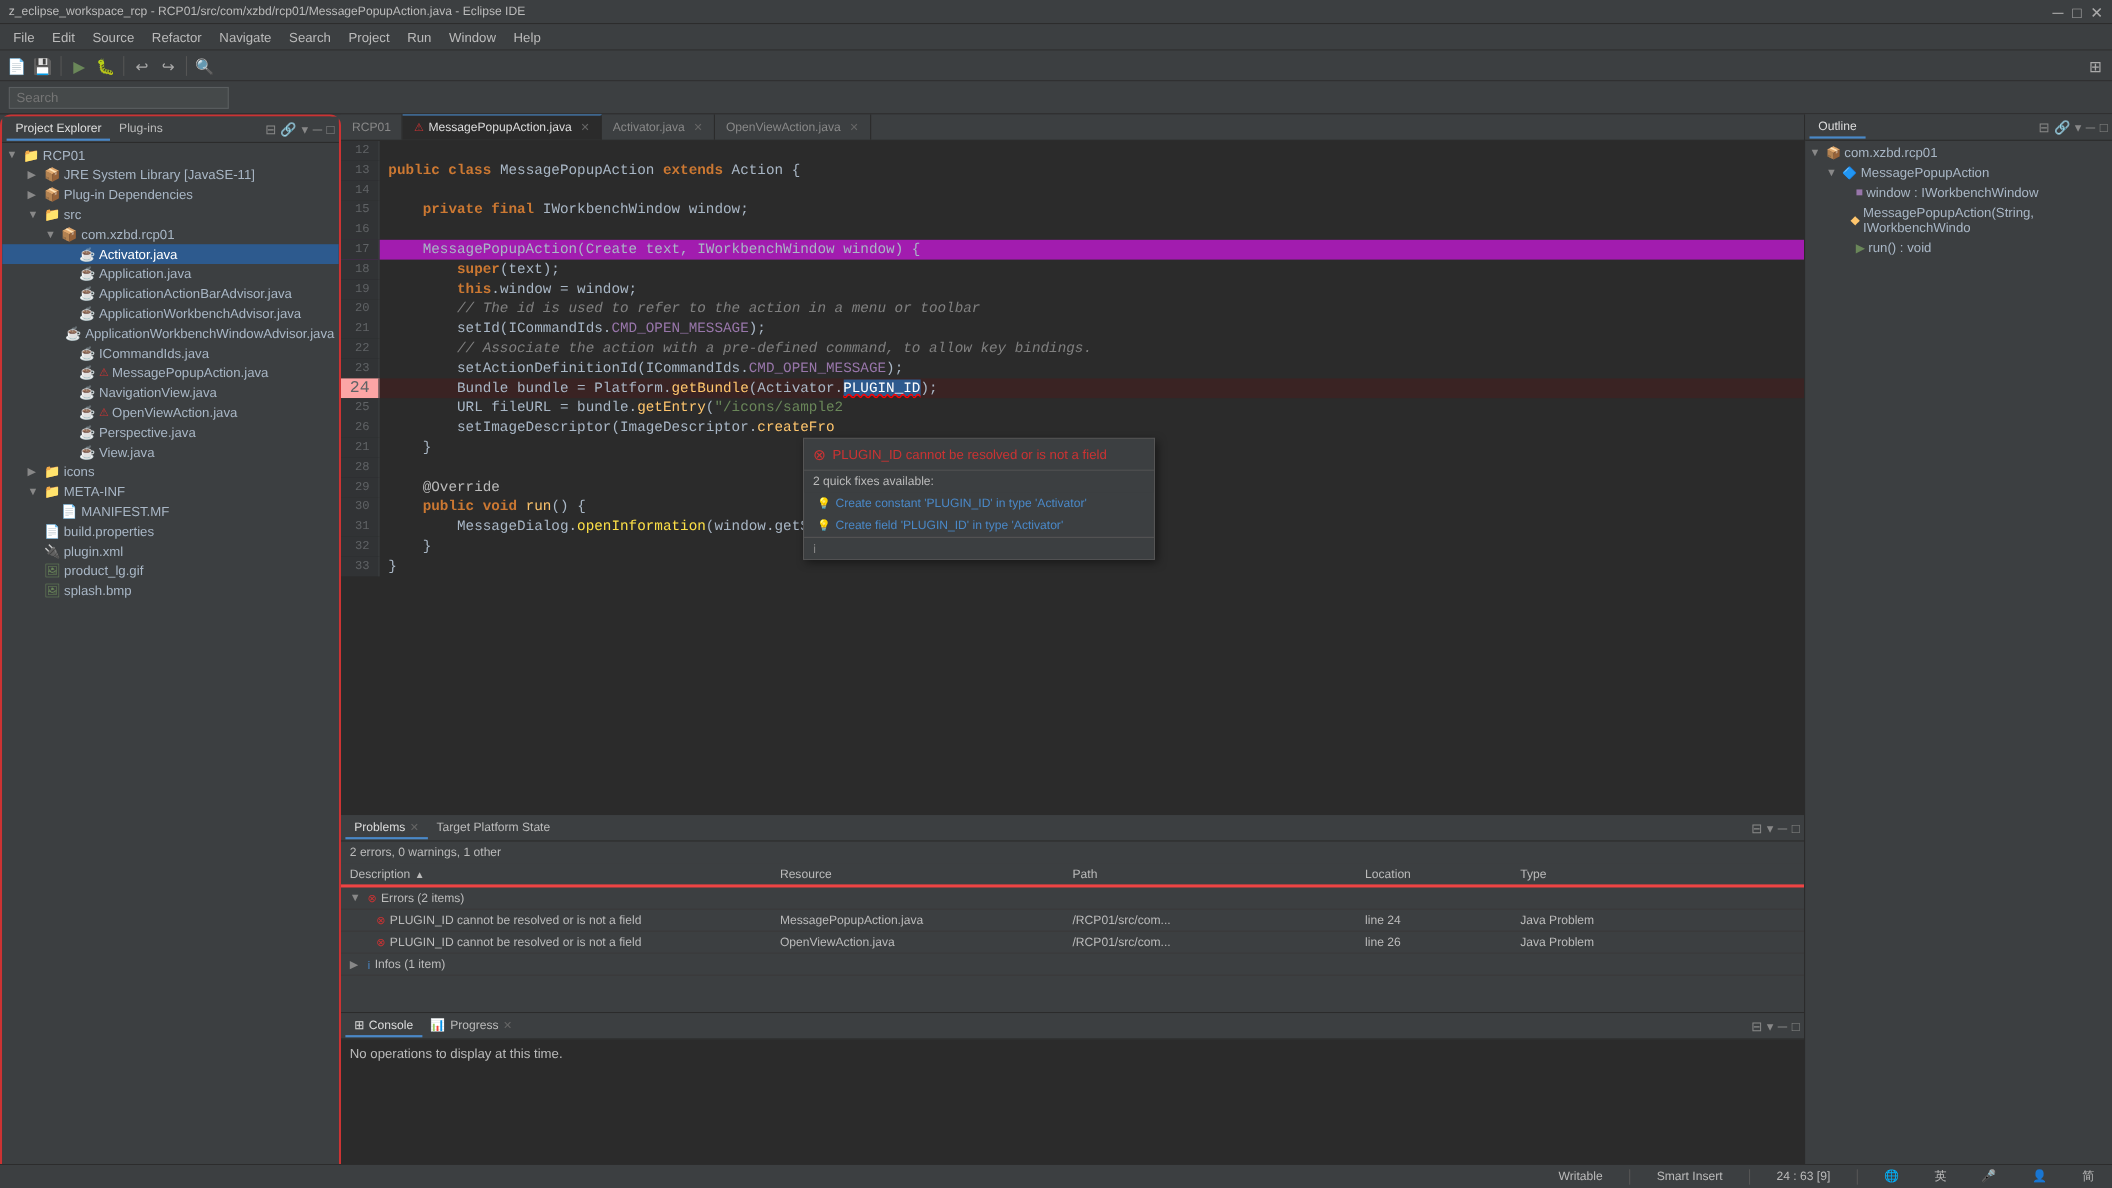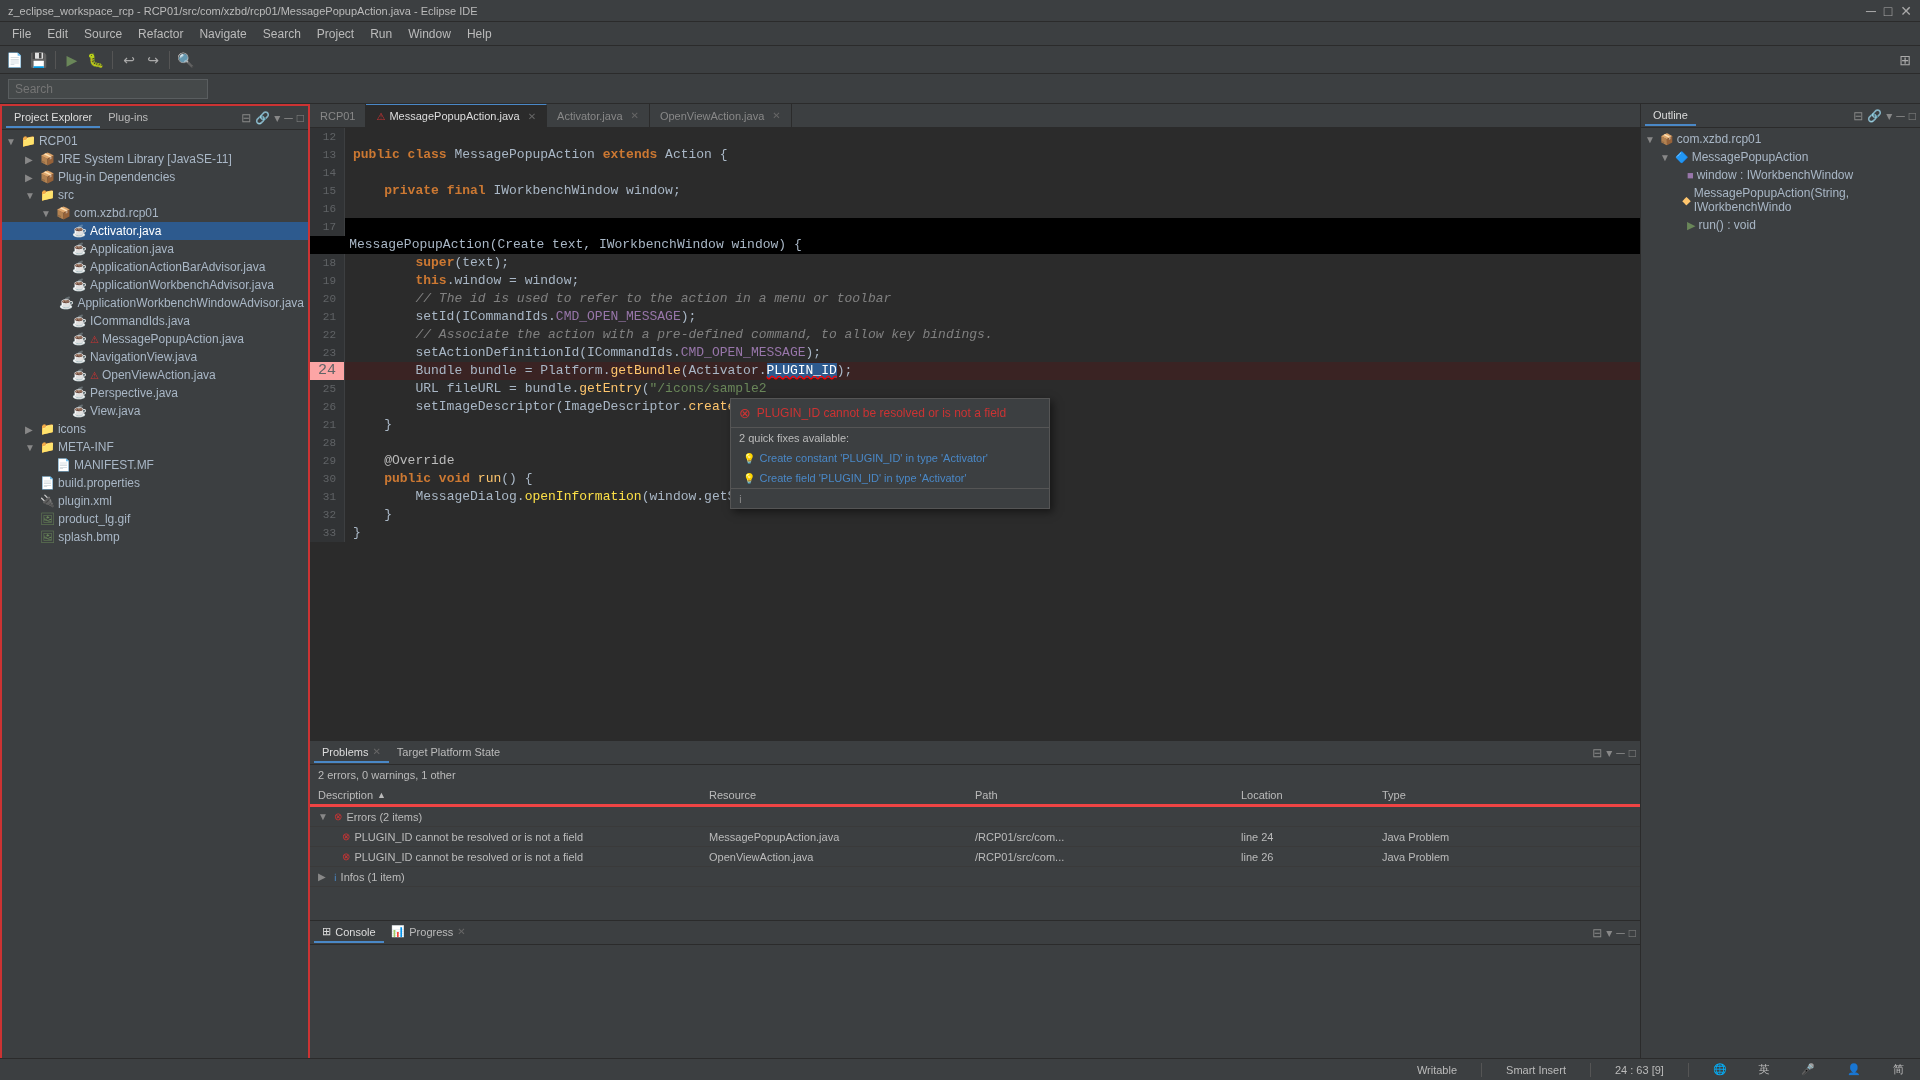--- a/index.html
+++ b/index.html
@@ -21,21 +21,21 @@
     .tb-separator { width: 1px; height: 18px; background: #555; margin: 0 3px; }
     
     
     #search-bar { background: #3c3f41; height: 30px; display: flex; align-items: center; padding: 0 8px; border-bottom: 1px solid #2b2b2b; }
     #search-input { background: #45494a; border: 1px solid #5a5e60; color: #bbb; padding: 2px 6px; font-size: 12px; width: 200px; height: 20px; }
     
     
     #main { display: flex; height: calc(1080px - 22px - 24px - 28px - 30px); }
     
     
-    #left-panel { width: 310px; display: flex; flex-direction: column; border-right: 1px solid #2b2b2b; background: #3c3f41; }
+    #left-panel { width: 310px; display: flex; flex-direction: column; border-right: 1px solid #2b2b2b; background: #3c3f41; border-radius: 10px; }
     
     
     .panel-tabs { height: 24px; display: flex; align-items: center; background: #3c3f41; border-bottom: 1px solid #2b2b2b; padding: 0 4px; }
     .panel-tab { padding: 3px 8px; font-size: 11px; color: #bbb; cursor: pointer; border-bottom: 2px solid transparent; }
     .panel-tab.active { border-bottom: 2px solid #4a88c7; color: #ddd; }
     .panel-tab-icons { margin-left: auto; display: flex; gap: 4px; }
     .panel-tab-icon { color: #888; cursor: pointer; font-size: 12px; }
     
     
     #project-tree { flex: 1; overflow-y: auto; overflow-x: hidden; background: #3c3f41; padding: 2px 0; }
@@ -64,21 +64,21 @@
     
     #code-editor { flex: 1; overflow-y: auto; overflow-x: hidden; background: #2b2b2b; position: relative; }
     .code-area { font-family: 'Consolas', 'Courier New', monospace; font-size: 13px; }
     .code-line { display: flex; min-height: 18px; line-height: 18px; }
     .line-num { width: 35px; min-width: 35px; color: #606366; text-align: right; padding-right: 8px; font-size: 11px; user-select: none; background: #313335; border-right: 1px solid #3d3f41; }
     .line-content { padding-left: 8px; white-space: pre; color: #a9b7c6; flex: 1; }
     .kw { color: #cc7832; font-weight: bold; }
     .type { color: #a9b7c6; }
     .str { color: #6a8759; }
     .cmt { color: #808080; font-style: italic; }
-    .highlight-line { background: #000000; flex-direction: column; }
+    .highlight-line { background: #a21caf; }
     .plugin-id-highlight { background: #2d5a8e; color: #fff; }
     
     
     #quick-fix-popup { position: absolute; top: 270px; left: 420px; background: #3c3f41; border: 1px solid #555; box-shadow: 3px 3px 8px rgba(0,0,0,0.5); z-index: 100; width: 320px; }
     .qf-header { background: #3c3f41; padding: 6px 8px; font-size: 12px; color: #cc3333; display: flex; align-items: center; gap: 6px; border-bottom: 1px solid #555; }
     .qf-subheader { padding: 4px 8px; font-size: 11px; color: #bbb; background: #3c3f41; }
     .qf-item { padding: 4px 12px; font-size: 11px; cursor: pointer; display: flex; align-items: center; gap: 4px; }
     .qf-link { color: #4a88c7; }
     .qf-icon { color: #4a88c7; font-size: 10px; }
     .qf-footer { height: 20px; background: #3c3f41; border-top: 1px solid #555; display: flex; align-items: center; padding: 0 8px; }
@@ -583,20 +583,23 @@
               <span>Progress</span>
               <span style="font-size:10px; color:#666">✕</span>
             </span>
             <div class="problems-tab-icons">
               <span style="color:#888; font-size:12px; cursor:pointer">⊟</span>
               <span style="color:#888; font-size:12px; cursor:pointer">▾</span>
               <span style="color:#888; font-size:12px; cursor:pointer">─</span>
               <span style="color:#888; font-size:12px; cursor:pointer">□</span>
             </div>
           </div>
+          <div id="console-content">
+            <span>No operations to display at this time.</span>
+          </div>
         </div>
 
       </div>
     </div>
   </div>
 
   <div id="right-panel">
     <div class="panel-tabs">
       <span class="panel-tab active">Outline</span>
       <div class="panel-tab-icons">

